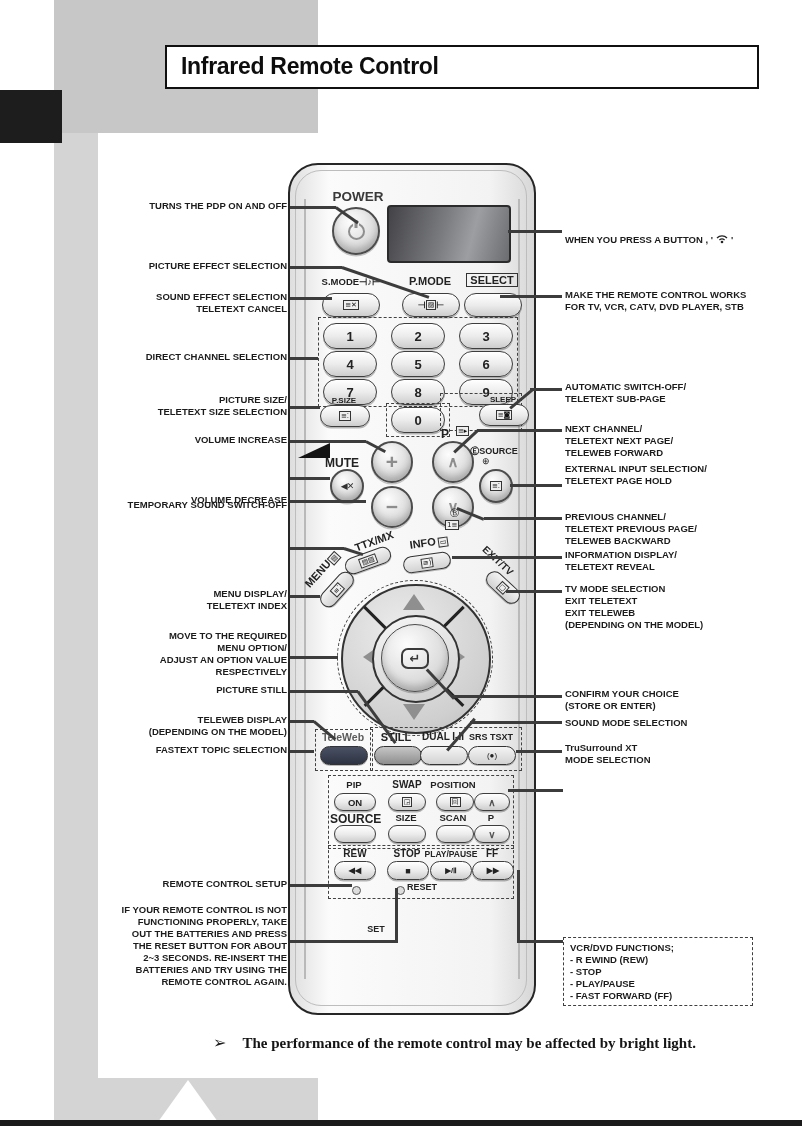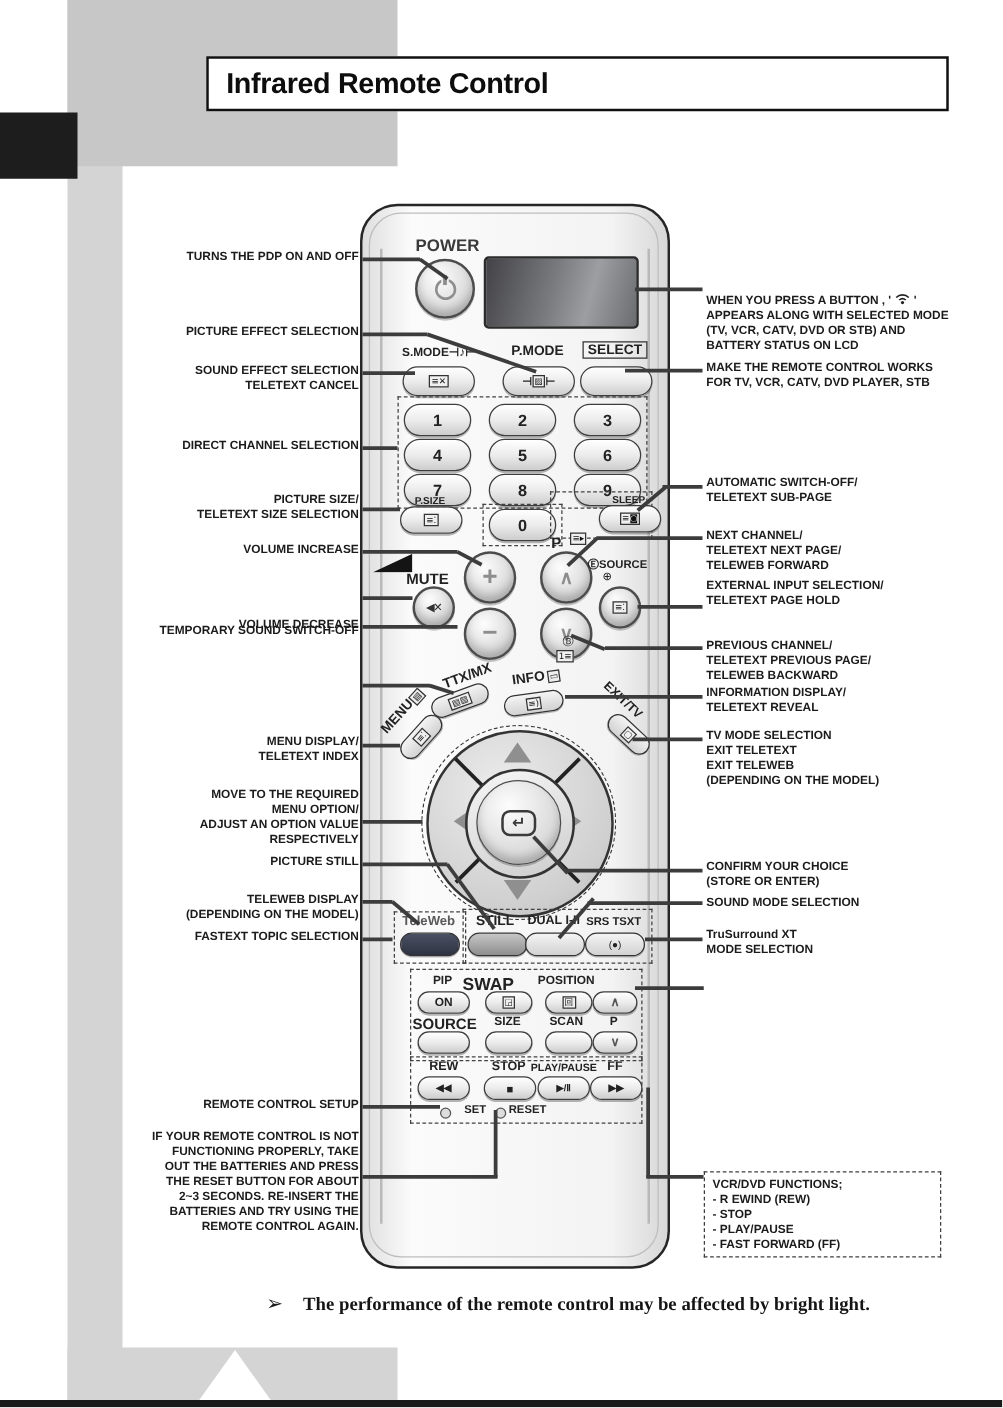--- a/index.html
+++ b/index.html
@@ -150,21 +150,21 @@
     <div class="pill" style="left:84px;top:581px;width:46px;height:17px;background:linear-gradient(180deg,#c6c6c6,#8e8e8e)"></div>
     <div class="rlbl" style="left:126px;top:566px;width:54px;font-size:10px">DUAL I-II</div>
     <div class="pill" style="left:130px;top:581px;width:46px;height:17px"></div>
     <div class="rlbl" style="left:176px;top:567px;width:50px;font-size:9px">SRS TSXT</div>
     <div class="pill" style="left:178px;top:581px;width:46px;height:17px">
         <span style="font-size:8px;color:#222">(●)</span>
       </div>
 
     <div class="dash" style="left:38px;top:610px;width:184px;height:72px"></div>
     <div class="rlbl" style="left:48px;top:614px;width:32px;font-size:9.5px">PIP</div>
-    <div class="rlbl" style="left:80px;top:614px;width:40px;font-size:14px">SWAP</div>
+    <div class="rlbl" style="left:97px;top:614px;width:40px;font-size:10px">SWAP</div>
     <div class="rlbl" style="left:138px;top:614px;width:50px;font-size:9.5px">POSITION</div>
     <div class="oval" style="left:44px;top:628px;width:40px;height:16px;font-size:9.5px;font-weight:bold">ON</div>
     <div class="oval" style="left:98px;top:628px;width:36px;height:16px">
         <span class="ticn">◲</span>
       </div>
     <div class="oval" style="left:146px;top:628px;width:36px;height:16px">
         <span class="ticn">回</span>
       </div>
     <div class="oval" style="left:184px;top:628px;width:34px;height:16px;font-size:10px;color:#555">∧</div>
     <div class="rlbl" style="left:40px;top:647px;width:48px;font-size:12px">SOURCE</div>
@@ -180,21 +180,21 @@
     <div class="rlbl" style="left:46px;top:683px;width:38px;font-size:10px">REW</div>
     <div class="rlbl" style="left:96px;top:683px;width:42px;font-size:10px">STOP</div>
     <div class="rlbl" style="left:132px;top:684px;width:58px;font-size:8.5px">PLAY/PAUSE</div>
     <div class="rlbl" style="left:190px;top:683px;width:24px;font-size:10px">FF</div>
     <div class="oval" style="left:44px;top:696px;width:40px;height:17px;font-size:8px">◀◀</div>
     <div class="oval" style="left:97px;top:696px;width:40px;height:17px;font-size:9px">■</div>
     <div class="oval" style="left:140px;top:696px;width:40px;height:17px;font-size:7.5px">▶/Ⅱ</div>
     <div class="oval" style="left:182px;top:696px;width:40px;height:17px;font-size:8px">▶▶</div>
 
     <div class="abs" style="left:62px;top:721px;width:7px;height:7px;border:1.5px solid #555;border-radius:50%;background:#ddd"></div>
-    <div class="rlbl" style="left:73px;top:717px;width:26px;font-size:9px;text-align:right">SET</div>
+    <div class="rlbl" style="left:73px;top:759px;width:26px;font-size:9px;text-align:center">SET</div>
     <div class="abs" style="left:106px;top:721px;width:7px;height:7px;border:1.5px solid #555;border-radius:50%;background:#ddd"></div>
     <div class="rlbl" style="left:117px;top:717px;width:38px;font-size:9px;text-align:left">RESET</div>
   </div>
 
   <div>
     <div class="ln" style="left:290px;top:206px;width:46px"></div>
     <div class="ln" style="left:336px;top:206px;width:27px;transform:rotate(35deg)"></div>
     <div class="ln" style="left:290px;top:266px;width:52px"></div>
     <div class="ln" style="left:342px;top:266px;width:92px;transform:rotate(19deg)"></div>
     <div class="ln" style="left:290px;top:297px;width:42px"></div>
@@ -265,23 +265,20 @@
 2~3 SECONDS. RE-INSERT THE
 BATTERIES AND TRY  USING THE
 REMOTE CONTROL AGAIN.</div>
 
   <div class="lbl l-right" style="top:221px">
     <span style="white-space:nowrap"><span>WHEN YOU PRESS A BUTTON , '</span><svg width="14" height="11" viewBox="0 0 14 11" style="vertical-align:-1px;margin:0 2px">
           <path d="M2 5 A 7 7 0 0 1 12 5" fill="none" stroke="#222" stroke-width="1.3"></path>
           <path d="M4.4 7 A 4 4 0 0 1 9.6 7" fill="none" stroke="#222" stroke-width="1.3"></path>
           <circle cx="7" cy="9" r="1.3" fill="#222"></circle>
         </svg><span>'</span></span>
-    <span style="display:block">APPEARS ALONG WITH SELECTED MODE
-(TV, VCR, CATV, DVD OR STB) AND
-BATTERY STATUS ON LCD</span>
   </div>
   <div class="lbl l-right" style="top:289px">MAKE THE REMOTE CONTROL WORKS
 FOR TV, VCR, CATV, DVD PLAYER, STB</div>
   <div class="lbl l-right" style="top:381px">AUTOMATIC SWITCH-OFF/
 TELETEXT SUB-PAGE</div>
   <div class="lbl l-right" style="top:423px">NEXT CHANNEL/
 TELETEXT NEXT PAGE/
 TELEWEB FORWARD</div>
   <div class="lbl l-right" style="top:463px">EXTERNAL INPUT SELECTION/
 TELETEXT PAGE HOLD</div>

